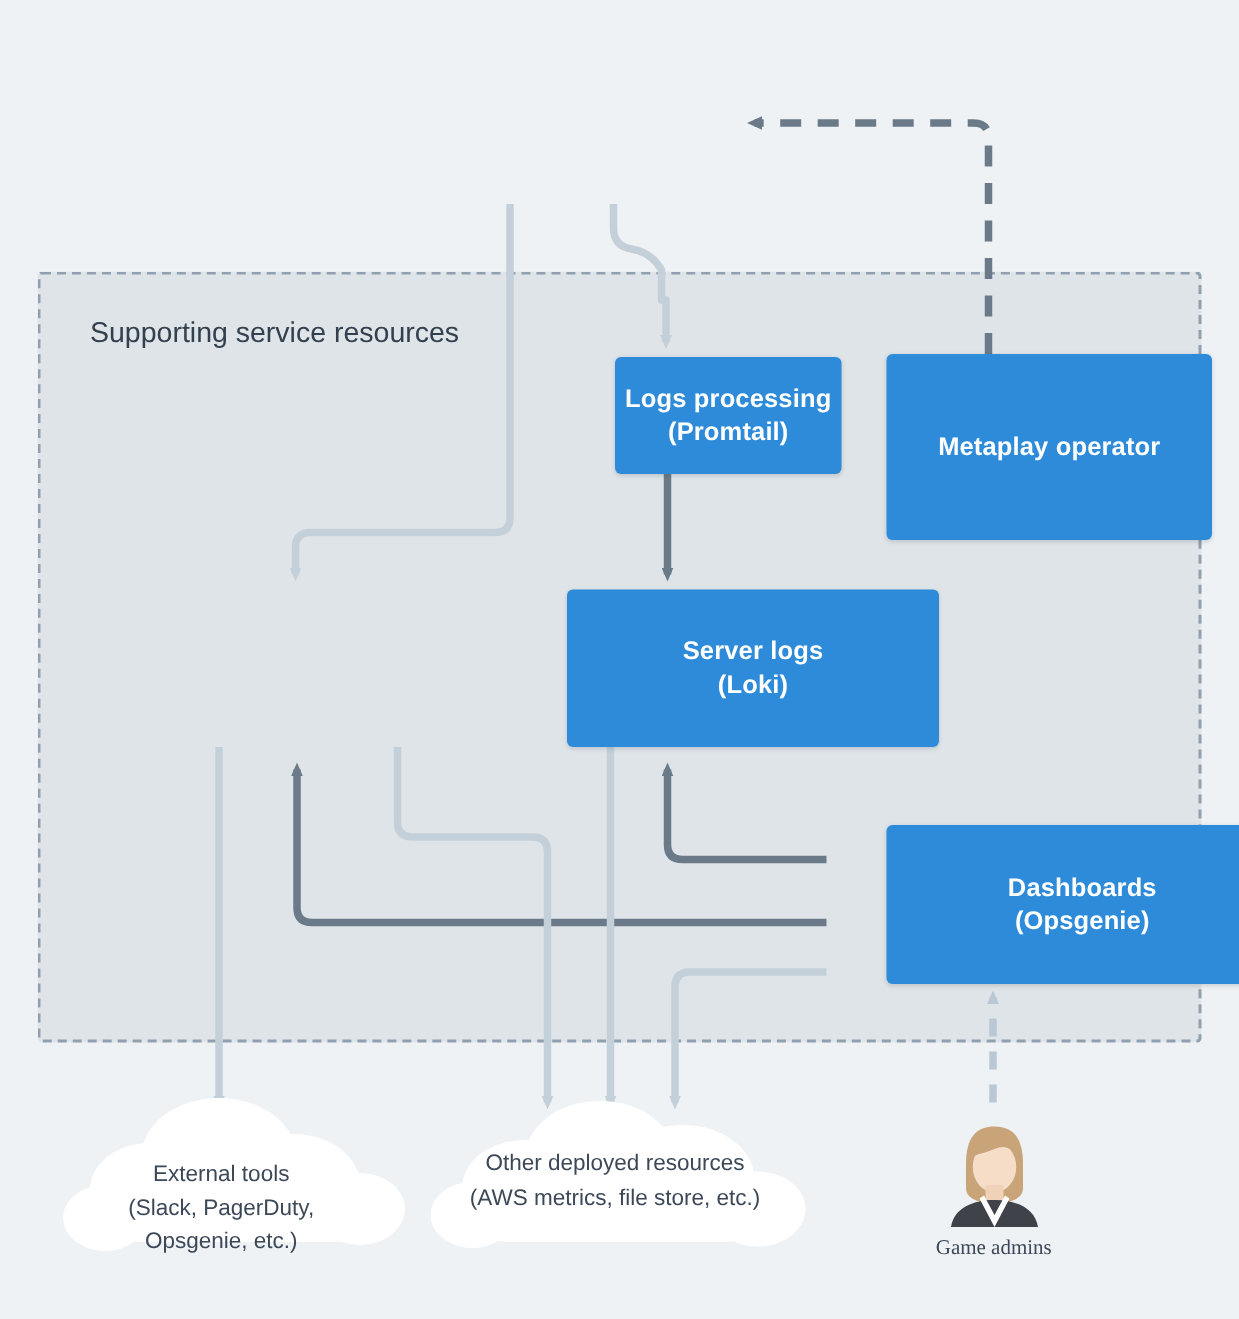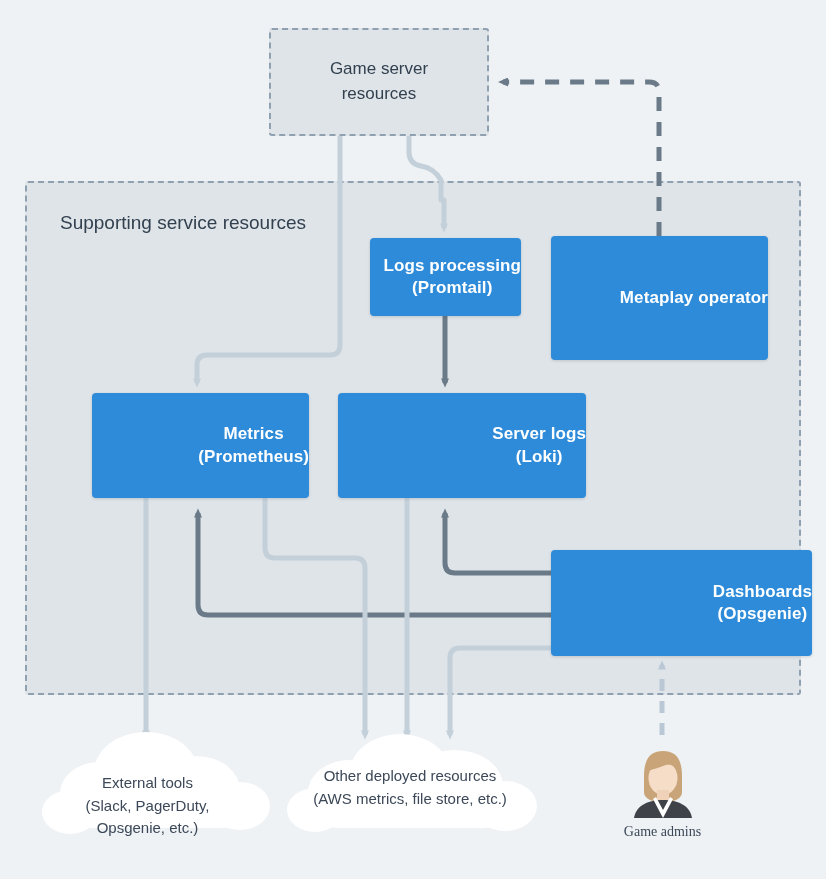--- a/index.html
+++ b/index.html
@@ -12,22 +12,23 @@
     position:relative;
   }
   #stage{position:absolute;left:0;top:0;width:826px;height:879px;}
   svg.layer{position:absolute;left:0;top:0;width:826px;height:879px;}
   svg#edges{z-index:1;}
   svg#clouds{z-index:2;}
   .node{
     position:absolute;
     z-index:3;
     box-sizing:border-box;
-    display:flex;align-items:center;justify-content:flex-end;
+    display:flex;align-items:center;justify-content:center;
     text-align:center;
+    margin-left:40px;
   }
   .blue-box{
     background:#2d8bd9;
     border-radius:4px;
     color:#ffffff;
     font-size:17px;
     line-height:1.32;
     font-weight:bold;
     letter-spacing:.1px;
     box-shadow:0 1px 3px rgba(40,60,80,.18);
@@ -136,38 +137,30 @@
       </g>
     </g>
   </svg>
 
   <div class="cloud-label" style="left:50px;top:772px;width:195px;text-align:center;">External tools
 (Slack, PagerDuty,
 Opsgenie, etc.)</div>
   <div class="cloud-label" style="left:295px;top:765px;width:230px;">Other deployed resources
 (AWS metrics, file store, etc.)</div>
 
-  <div class="group-box" id="game-server-group">
-    <div id="game-server-label"><span>Game server</span><br>
-      <span>resources</span></div>
-  </div>
 
   <div class="node blue-box" style="left:370px;top:238px;width:151px;height:78px;">
     <div><span>Logs processing</span><br>
       <span>(Promtail)</span></div>
   </div>
 
   <div class="node blue-box" style="left:551px;top:236px;width:217px;height:124px;">
     <div><span>Metaplay operator</span></div>
   </div>
 
-  <div class="node blue-box" style="left:92px;top:393px;width:217px;height:105px;">
-    <div><span>Metrics</span><br>
-      <span>(Prometheus)</span></div>
-  </div>
 
   <div class="node blue-box" style="left:338px;top:393px;width:248px;height:105px;">
     <div><span>Server logs</span><br>
       <span>(Loki)</span></div>
   </div>
 
   <div class="node blue-box" style="left:551px;top:550px;width:261px;height:106px;">
     <div><span>Dashboards</span><br>
       <span>(Opsgenie)</span></div>
   </div>

